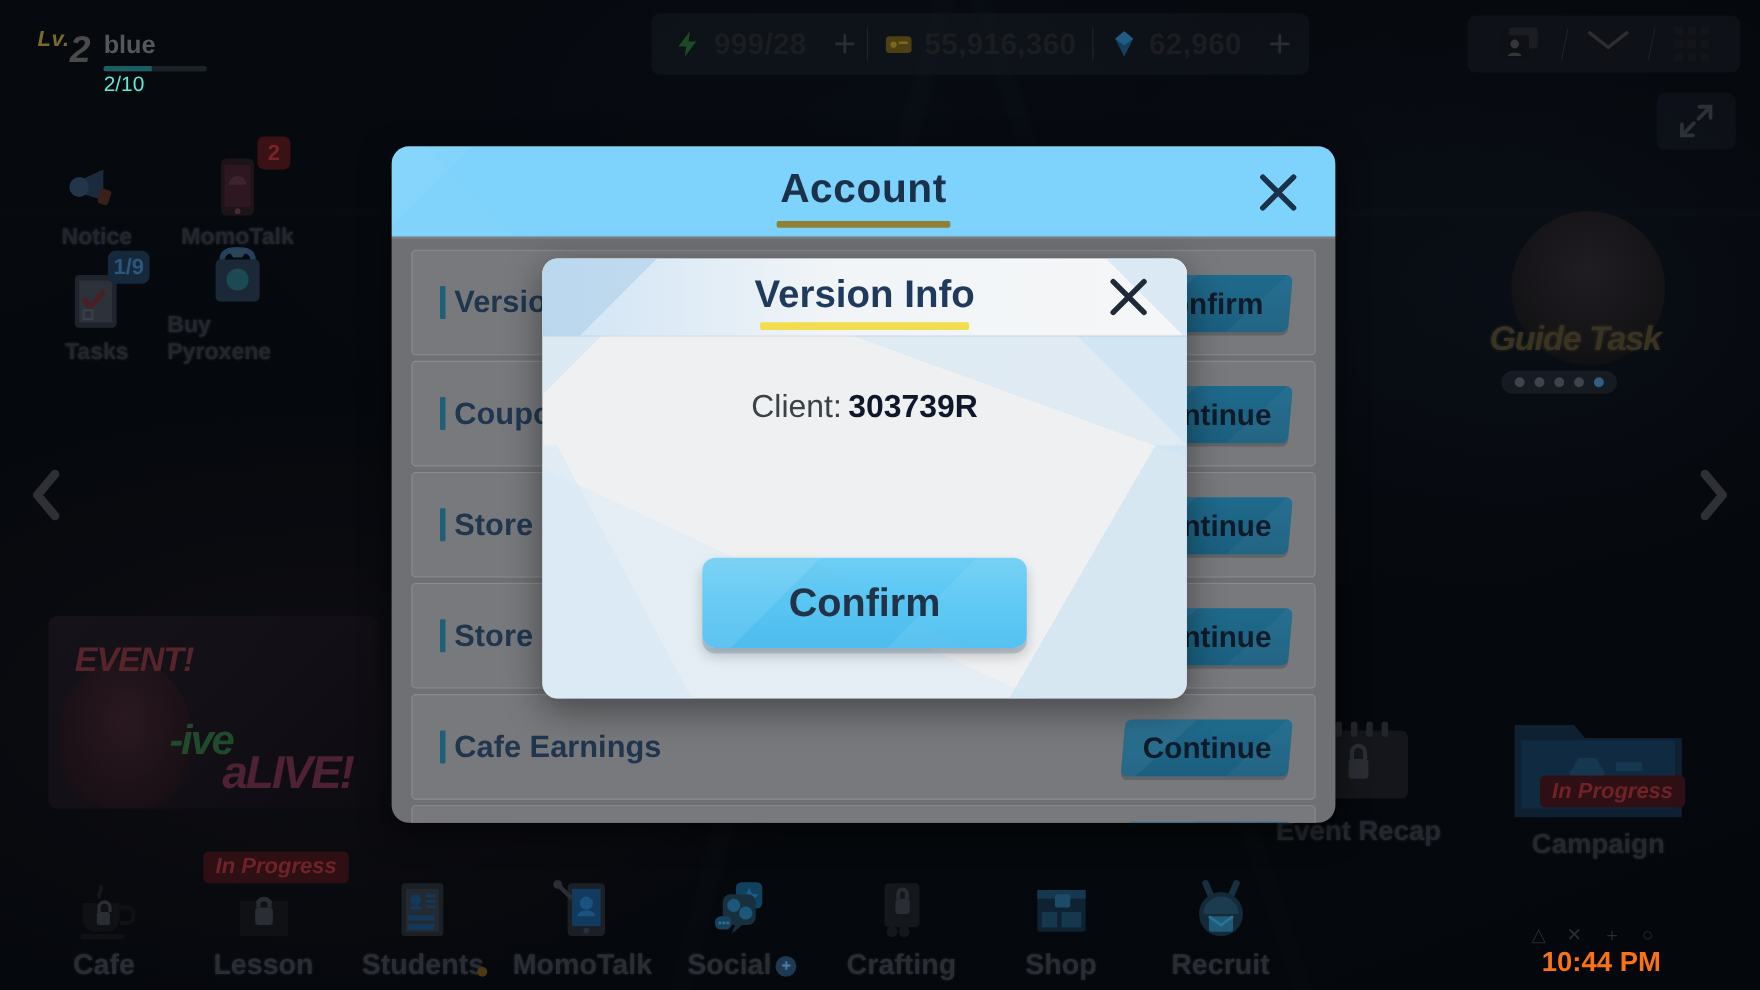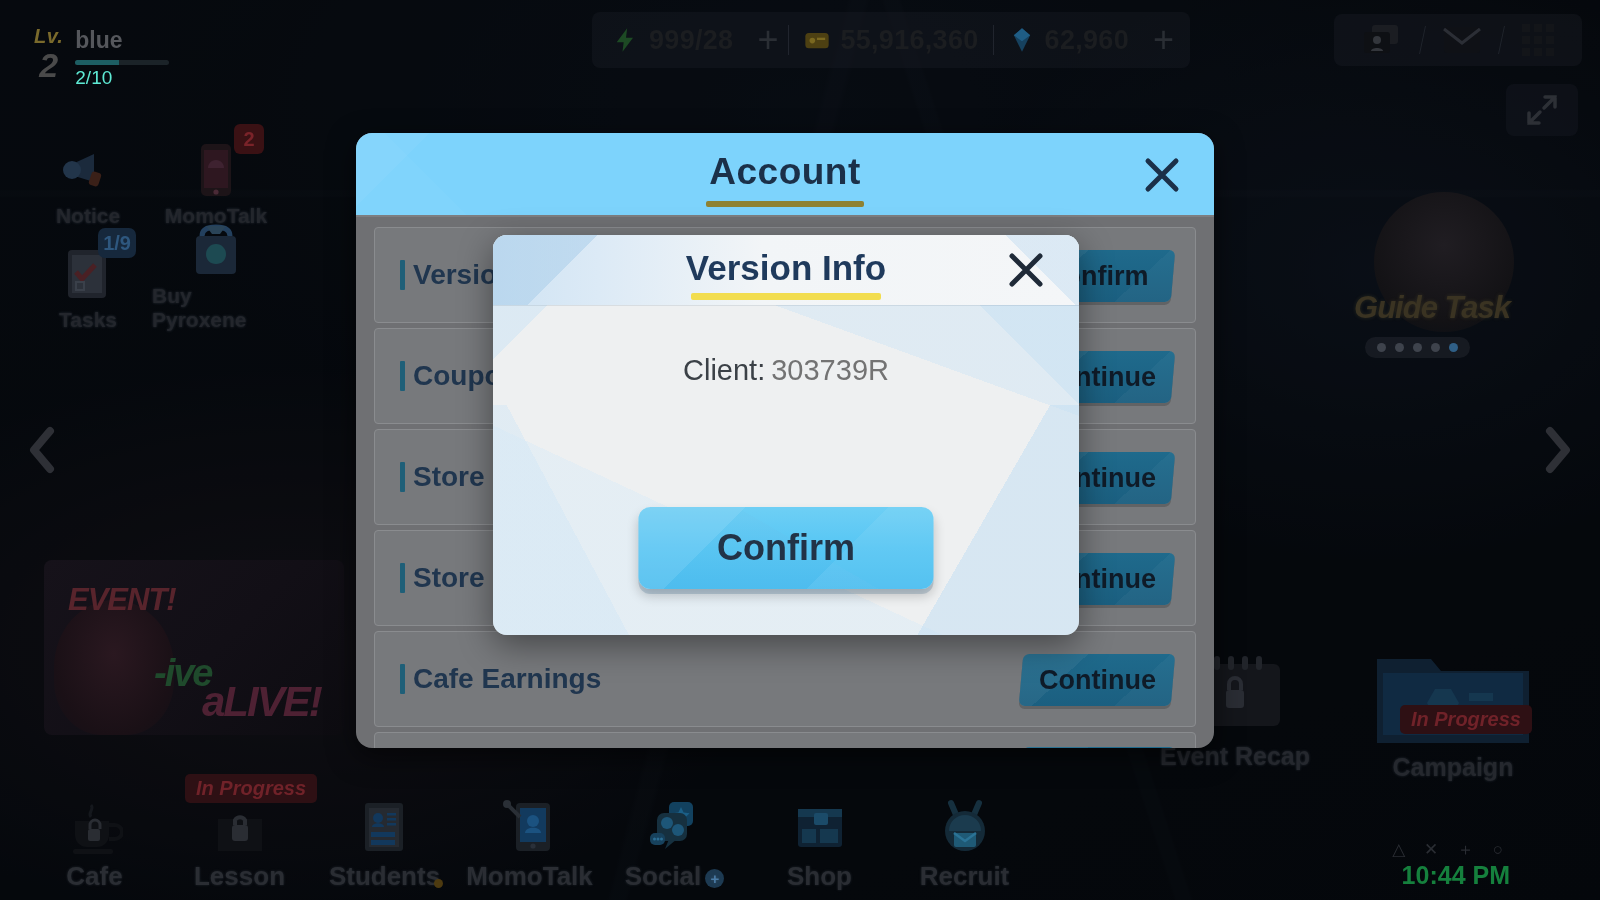--- a/index.html
+++ b/index.html
@@ -26,21 +26,21 @@
       linear-gradient(105deg, transparent 46%, rgba(120,140,170,.045) 46.3%, rgba(120,140,170,.045) 47%, transparent 47.3%),
       linear-gradient(72deg, transparent 62%, rgba(120,140,170,.04) 62.2%, rgba(120,140,170,.04) 62.9%, transparent 63.1%),
       linear-gradient(0deg, transparent 78%, rgba(130,150,180,.035) 78.2%, rgba(130,150,180,.035) 78.8%, transparent 79%);
   }
   .scene-dim { position:absolute; inset:0; background:rgba(4,6,10,.62); }
 
   
   .topbar { position:absolute; top:0; left:0; width:1600px; height:82px; z-index:5; }
 
   .player { position:absolute; left:34px; top:26px; display:flex; align-items:flex-start; gap:12px; }
-  .lv-block { display:flex; flex-direction:column; align-items:center; line-height:1; }
+  .lv-block { display:flex; flex-direction:row; align-items:flex-start; line-height:1; }
   .lv-word { font-size:20px; font-style:italic; font-weight:bold; color:#7a6a2c; letter-spacing:.5px; }
   .lv-num  { font-size:34px; font-style:italic; font-weight:bold; color:#4a4a4a; margin-top:2px; }
   .pname-block { display:flex; flex-direction:column; padding-top:2px; }
   .pname { font-size:23px; font-weight:bold; color:#55575c; line-height:1.1; }
   .xp-bar { width:94px; height:5px; background:#1b2328; border-radius:3px; margin-top:7px; overflow:hidden; }
   .xp-fill { height:100%; width:47%; background:#1d5e63; }
   .xp-text { font-size:19px; color:#5eead4; margin-top:2px; }
 
   .currencies { position:absolute; left:592px; top:12px; height:56px;
      display:flex; align-items:center; gap:0;
@@ -104,21 +104,21 @@
 
   
   .rb-item { position:absolute; z-index:3; display:flex; flex-direction:column; align-items:center; }
   .rb-label { font-size:25px; font-weight:bold; color:#25282e;
       text-shadow:0 0 3px rgba(160,175,195,.2); margin-top:2px; }
   .inprog { position:absolute; font-size:20px; font-style:italic; font-weight:bold;
       color:#702229; background:#2e1014; padding:3px 11px; border-radius:5px; white-space:nowrap; z-index:6; }
 
   .clock { position:absolute; right:90px; bottom:10px; z-index:6; text-align:right; }
   .clock-icons { font-size:17px; color:#2a2d33; letter-spacing:7px; }
-  .clock-time { font-size:25px; font-weight:bold; color:#15803d; }
+  .clock-time { font-size:25px; font-weight:bold; color:#f97316; }
 
   
   .bottomnav { position:absolute; left:0; bottom:0; width:1600px; height:120px; z-index:5;
       display:flex; align-items:flex-end; padding-left:22px; }
   .nav-item { position:relative; width:145px; height:112px;
       display:flex; flex-direction:column; align-items:center; justify-content:flex-end; padding-bottom:8px; }
   .nav-icon { width:56px; height:58px; position:relative; margin-bottom:4px; }
   .nav-label { font-size:26px; font-weight:bold; color:#2a2d33;
       text-shadow:0 0 3px rgba(150,165,185,.18); white-space:nowrap; }
   .nav-dot { width:9px; height:9px; border-radius:50%; background:#4d3a10; display:inline-block;
@@ -183,21 +183,21 @@
         linear-gradient(-135deg, rgba(190,218,240,.45) 0 52px, transparent 52px); }
   .vi-title { position:absolute; left:0; right:0; top:13px; text-align:center;
       font-size:35px; font-weight:bold; color:#1f3a5c; }
   .vi-underline { position:absolute; left:50%; transform:translateX(-50%); top:58px;
       width:190px; height:7px; background:#f2dd4f; border-radius:2px; }
   .vi-close { position:absolute; right:30px; top:12px; width:46px; height:46px; }
   .vi-hdr-line { position:absolute; left:0; right:0; top:70px; height:1px; background:rgba(30,60,90,.1); z-index:3; }
   .vi-body { position:relative; z-index:2; padding-top:44px; }
   .vi-line { text-align:center; font-size:29px; color:#343a40; line-height:1.5; }
   .vi-line .lbl { color:#3b4147; }
-  .vi-line .val { font-weight:normal; color:#737373; margin-left:6px; }
+  .vi-line .val { font-weight:bold; color:#0f172a; margin-left:6px; }
   .vi-confirm { position:absolute; left:50%; transform:translateX(-50%); top:272px;
       width:295px; height:82px; border-radius:12px;
       background:linear-gradient(180deg,#6ecff5 0%, #56c6f4 50%, #49bdf0 100%);
       box-shadow:0 5px 0 rgba(30,80,120,.2), 0 7px 12px rgba(0,0,0,.2);
       display:flex; align-items:center; justify-content:center; overflow:hidden; }
   .vi-confirm:before { content:""; position:absolute; inset:0; opacity:.35;
       background:
         linear-gradient(135deg, rgba(255,255,255,.28) 0 76px, transparent 76px),
         linear-gradient(-45deg, rgba(255,255,255,.2) 0 90px, transparent 90px),
         linear-gradient(30deg, rgba(120,190,230,.3) 0 120px, transparent 120px); }
@@ -482,20 +482,32 @@
         <g fill="#2b6d93">
             <circle cx="7.5" cy="40" r="1.5"></circle>
             <circle cx="11" cy="40" r="1.5"></circle>
             <circle cx="14.5" cy="40" r="1.5"></circle>
           </g>
         </svg>
     </div>
     <div class="nav-label"><span>Social</span><span class="nav-plus">+</span></div>
   </div>
 
+  <div class="nav-item">
+    <div class="nav-icon">
+      <svg width="56" height="58" viewBox="0 0 56 58">
+        <rect x="12" y="4" width="32" height="40" rx="4" fill="#14171c"></rect>
+        <rect x="22" y="18" width="13" height="14" rx="3" fill="#2a2d34"></rect>
+        <path d="M24.5 18v-4.5a4 4 0 018 0V18" stroke="#2a2d34" stroke-width="3.5" fill="none"></path>
+        <circle cx="19" cy="48" r="5" fill="#14171c"></circle>
+          <circle cx="30" cy="48" r="5" fill="#14171c"></circle>
+        </svg>
+    </div>
+    <div class="nav-label">Crafting</div>
+  </div>
 
   <div class="nav-item">
     <div class="nav-icon">
       <svg width="56" height="58" viewBox="0 0 56 58">
         <rect x="6" y="10" width="44" height="38" rx="3" fill="#0f2233"></rect>
         <rect x="6" y="10" width="44" height="8" fill="#15384f"></rect>
         <rect x="22" y="14" width="14" height="12" rx="2" fill="#1b4b69"></rect>
         <rect x="10" y="30" width="14" height="14" fill="#15384f"></rect>
           <rect x="28" y="30" width="18" height="14" fill="#15384f"></rect>
         </svg>

